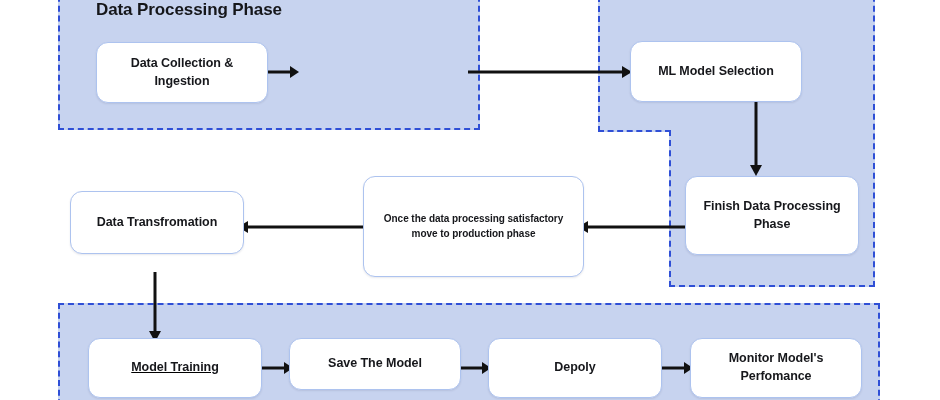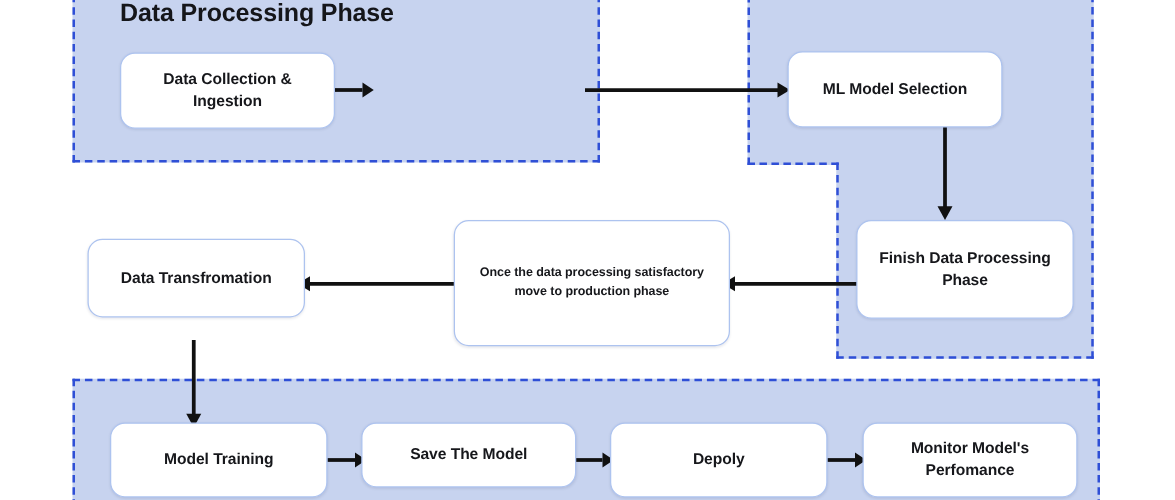--- a/index.html
+++ b/index.html
@@ -33,21 +33,21 @@
   .notch-edge {
     position: absolute;
     background: transparent;
   }
   .edge-bottom { border-bottom: 2px dashed #2f4fd6; }
   .edge-left   { border-left: 2px dashed #2f4fd6; }
   .edge-right  { border-right: 2px dashed #2f4fd6; }
 
   .phase-title {
     position: absolute;
-    font-size: 20px;
+    font-size: 17px;
     font-weight: bold;
     color: #15161a;
     letter-spacing: -0.1px;
     white-space: nowrap;
   }
 
   
   .node {
     position: absolute;
     background: #ffffff;
@@ -178,21 +178,21 @@
   </div>
 
   <div class="node wide" style="left:363px; top:176px; width:221px; height:101px;">
     <span class="node-label">Once the data processing satisfactory move to production phase</span>
   </div>
 
   <div class="node" style="left:70px; top:191px; width:174px; height:63px;">
     <span class="node-label">Data Transfromation</span>
   </div>
 
-  <div class="node" style="left:88px; top:338px; width:174px; height:60px;">
+  <div class="node" style="left:88px; top:338px; width:174px; height:60px;text-decoration:underline;">
     <span class="node-label">Model Training</span>
   </div>
 
   <div class="node" style="left:289px; top:338px; width:172px; height:52px;">
     <span class="node-label">Save The Model</span>
   </div>
 
   <div class="node" style="left:488px; top:338px; width:174px; height:60px;">
     <span class="node-label">Depoly</span>
   </div>

